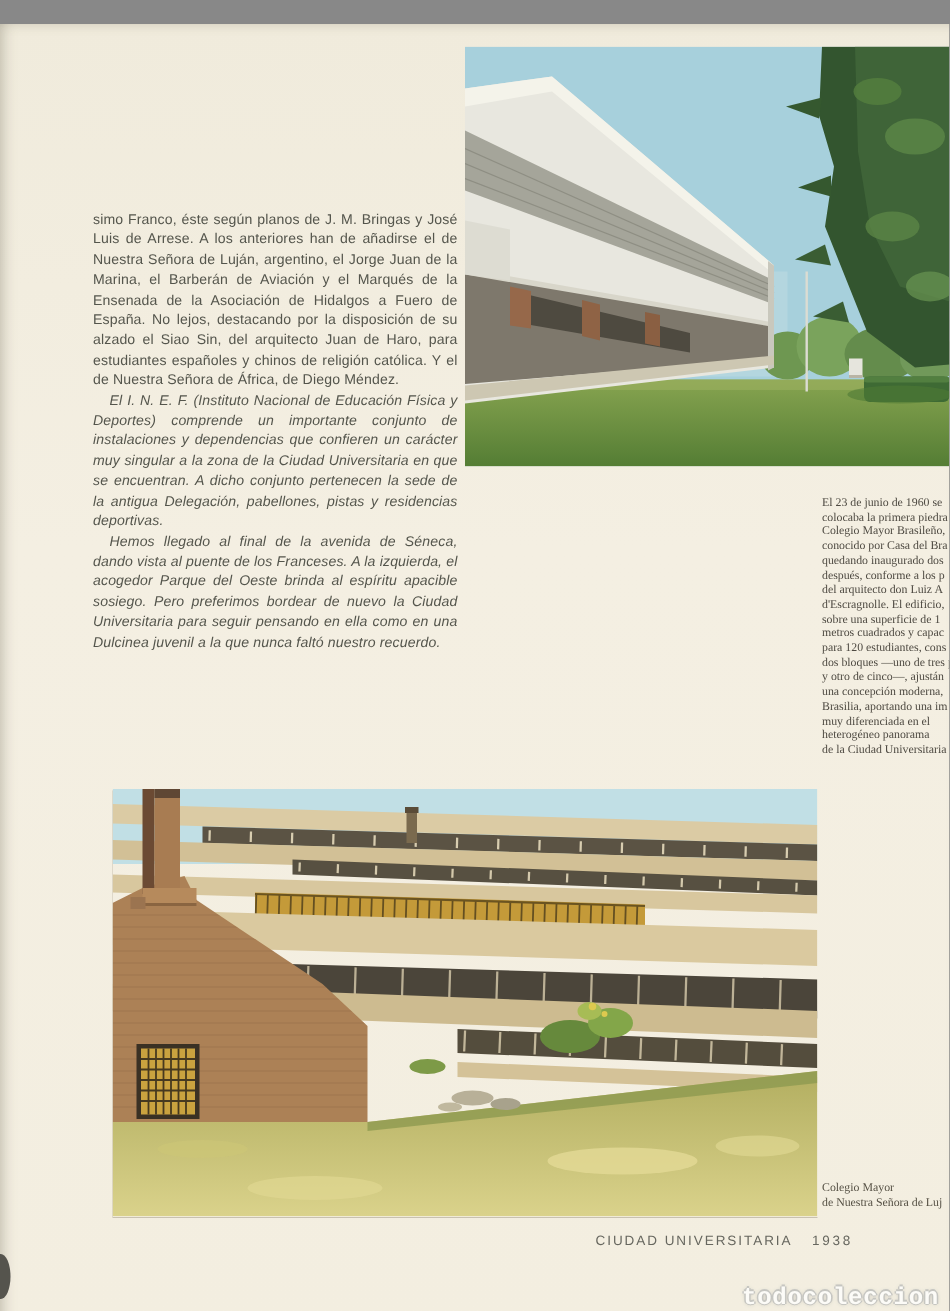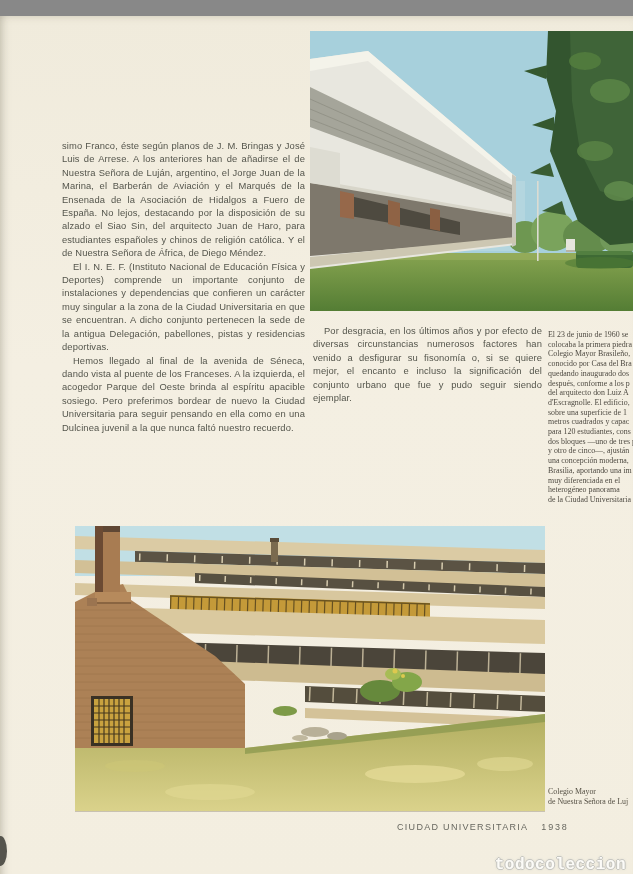--- a/index.html
+++ b/index.html
@@ -16,21 +16,21 @@
   .photo svg{display:block;width:100%;height:100%;}
   .photo-top{left:310px;top:15px;width:323px;height:280px;}
   .photo-bottom{left:75px;top:510px;width:470px;height:285px;box-shadow:0 1px 0 rgba(120,110,90,.35);}
   .textcol{
     position:absolute;
     color:#54554c;
     font-size:9.4px;line-height:13.4px;
     text-align:justify;letter-spacing:.1px;
   }
   .textcol p{margin:0;}
-  .textcol p.indent{text-indent:11px;}
+  .textcol p.indent{text-indent:11px;font-style:italic;}
   .col-left{left:62px;top:123px;width:243px;}
   .col-mid{left:313px;top:308px;width:229px;}
   .sidebar{
     position:absolute;left:548px;top:314px;width:95px;
     font-family:"Liberation Serif",serif;
     font-size:7.9px;line-height:9.7px;color:#4e4a42;
   }
   .sidebar .sline{white-space:nowrap;overflow:hidden;}
   .caption{
     position:absolute;left:548px;top:771px;width:90px;
@@ -121,21 +121,20 @@
     </svg>
   </div>
 
   <div class="textcol col-left">
     <p>simo Franco, éste según planos de J. M. Bringas y José Luis de Arrese. A los anteriores han de añadirse el de Nuestra Señora de Luján, argentino, el Jorge Juan de la Marina, el Barberán de Aviación y el Marqués de la Ensenada de la Asociación de Hidalgos a Fuero de España. No lejos, destacando por la disposición de su alzado el Siao Sin, del arquitecto Juan de Haro, para estudiantes españoles y chinos de religión católica. Y el de Nuestra Señora de África, de Diego Méndez.</p>
     <p class="indent">El I. N. E. F. (Instituto Nacional de Educación Física y Deportes) comprende un importante conjunto de instalaciones y dependencias que confieren un carácter muy singular a la zona de la Ciudad Universitaria en que se encuentran. A dicho conjunto pertenecen la sede de la antigua Delegación, pabellones, pistas y residencias deportivas.</p>
     <p class="indent">Hemos llegado al final de la avenida de Séneca, dando vista al puente de los Franceses. A la izquierda, el acogedor Parque del Oeste brinda al espíritu apacible sosiego. Pero preferimos bordear de nuevo la Ciudad Universitaria para seguir pensando en ella como en una Dulcinea juvenil a la que nunca faltó nuestro recuerdo.</p>
   </div>
 
   <div class="textcol col-mid">
-    <p class="indent">Por desgracia, en los últimos años y por efecto de diversas circunstancias numerosos factores han venido a desfigurar su fisonomía o, si se quiere mejor, el encanto e incluso la significación del conjunto urbano que fue y pudo seguir siendo ejemplar.</p>
   </div>
 
   <div class="sidebar">
     <div class="sline">El 23 de junio de 1960 se</div>
     <div class="sline">colocaba la primera piedra</div>
     <div class="sline">Colegio Mayor Brasileño,</div>
     <div class="sline">conocido por Casa del Bra</div>
     <div class="sline">quedando inaugurado dos</div>
     <div class="sline">después, conforme a los p</div>
     <div class="sline">del arquitecto don Luiz A</div>

